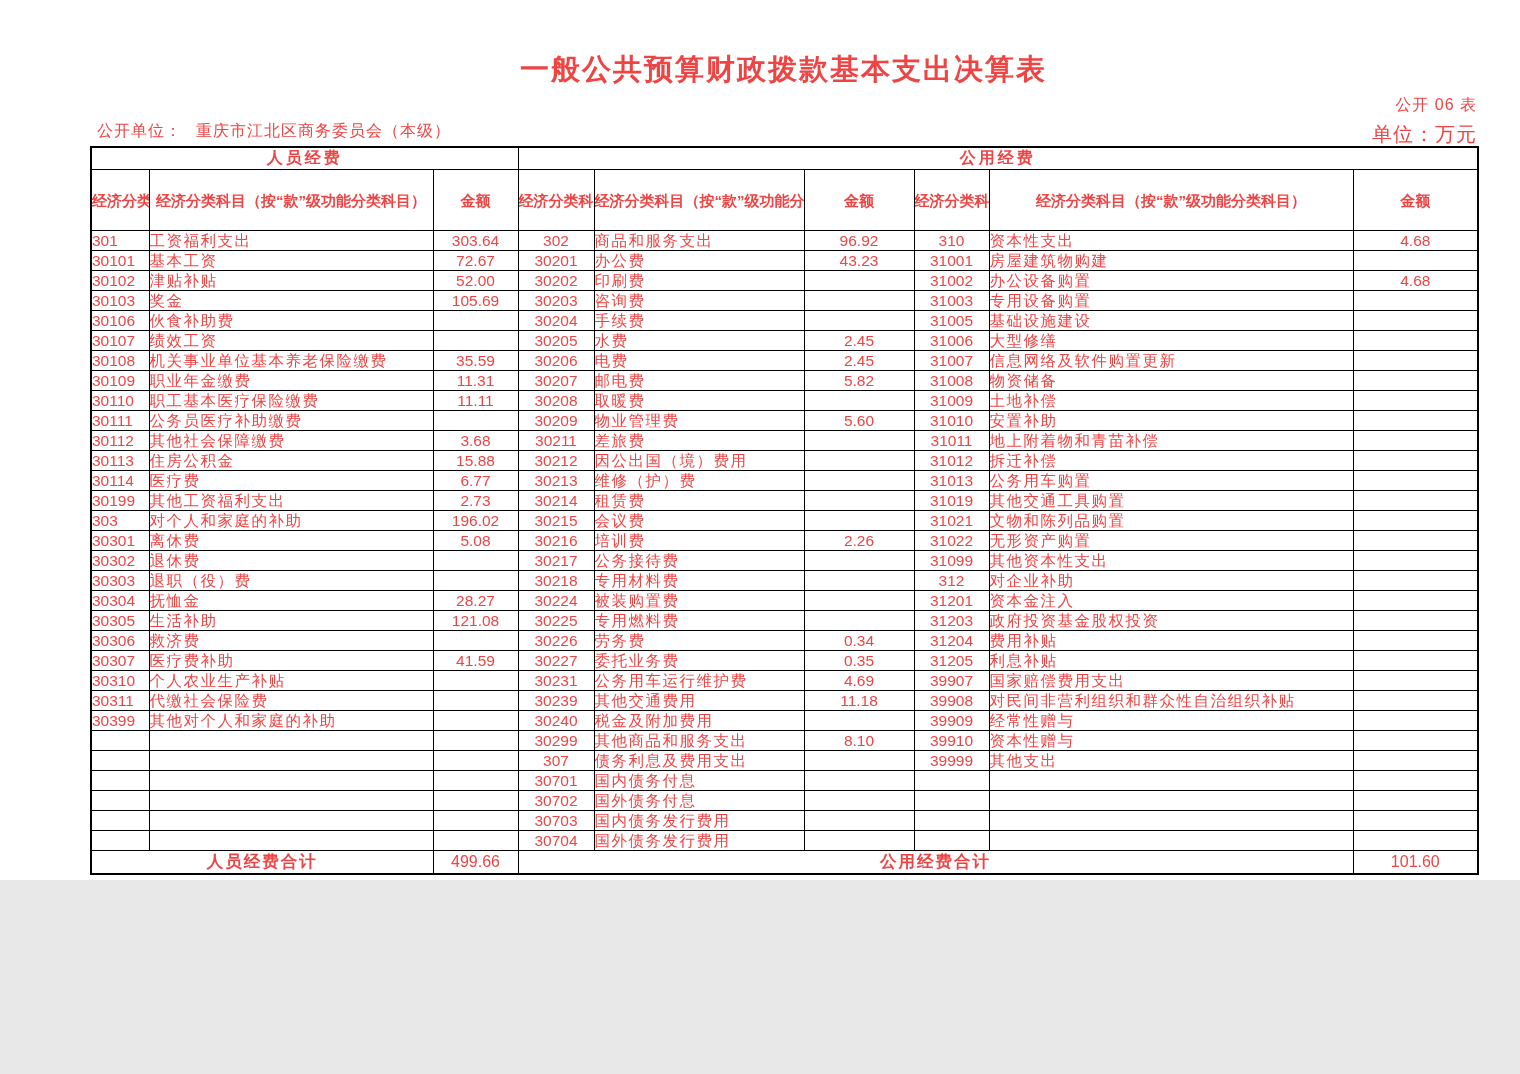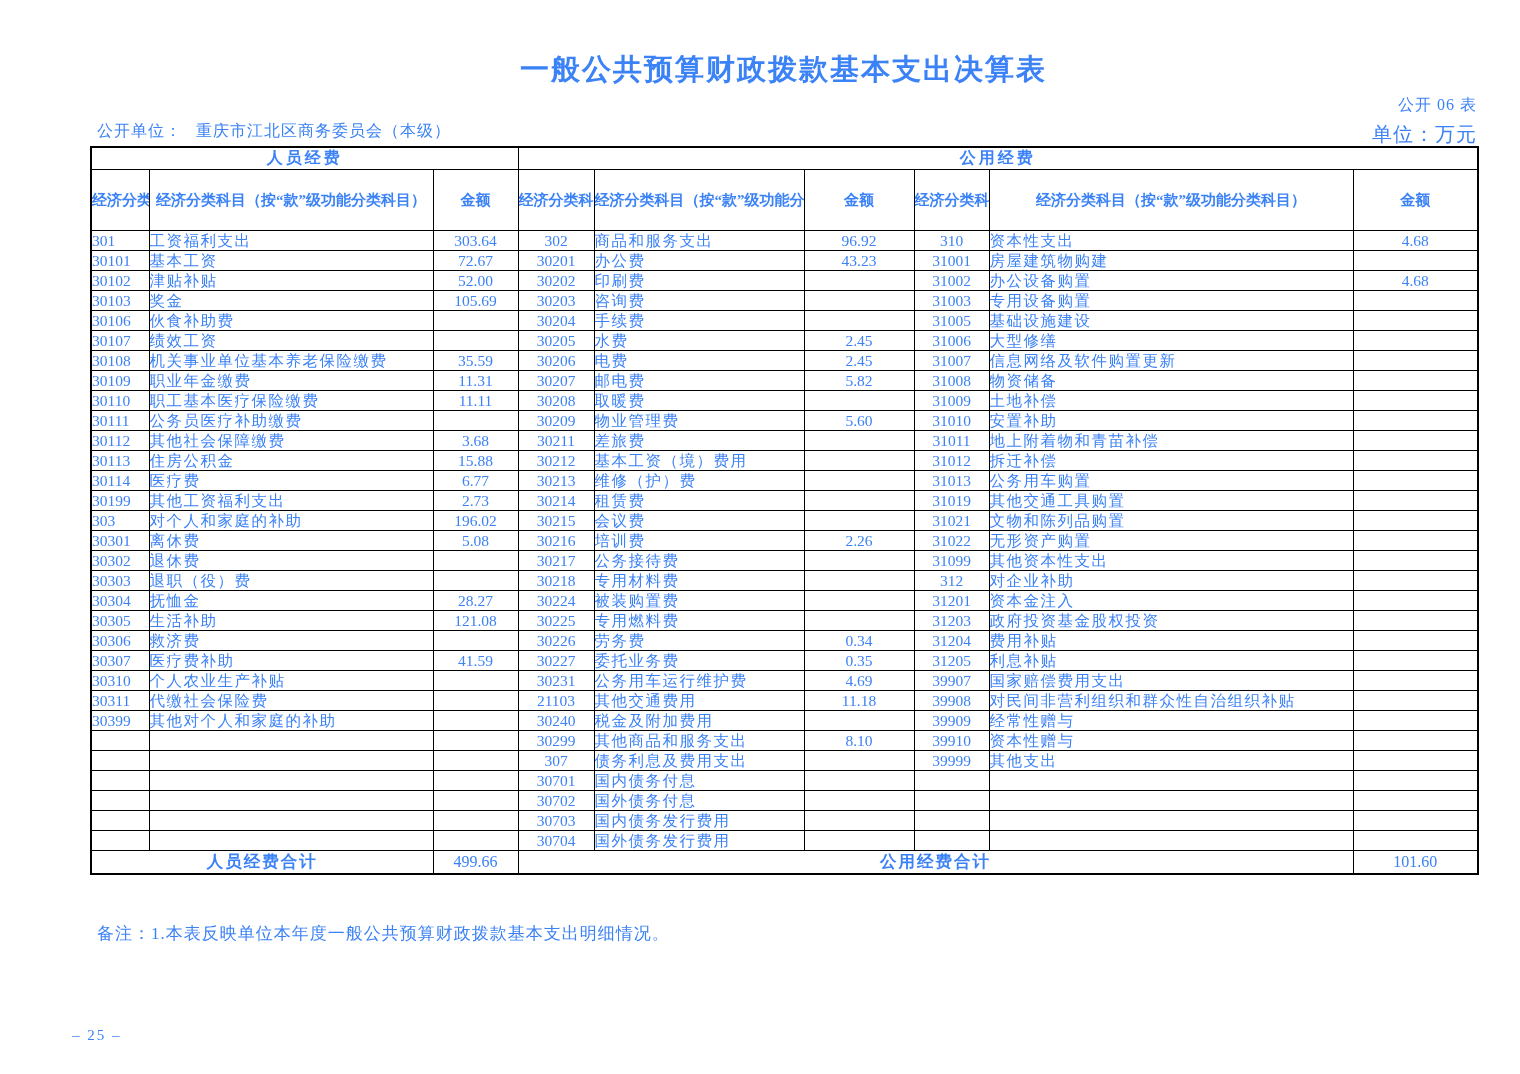--- a/index.html
+++ b/index.html
@@ -1,19 +1,19 @@
 <!DOCTYPE html>
 <html><head>
 <meta charset="utf-8">
 <style>
   * { margin:0; padding:0; box-sizing:border-box; }
   html,body { background:#e8e8e8; }
   .page {
-    position:relative; width:1520px; height:1074px; background:#ffffff;
-    font-family:Liberation Serif, serif; color:#3b82f6;
+    position:relative; width:1520px; height:880px; background:#ffffff;
+    font-family:Liberation Sans, sans-serif; color:#ef4444;
     overflow:hidden;
   }
   .title {
     position:absolute; top:50px; left:90px; width:1387px;
     text-align:center; font-size:29px; font-weight:bold; letter-spacing:2px;
   }
   .table-no {
     position:absolute; top:95px; right:43px; font-size:16px; letter-spacing:1px;
   }
   .unit-label {
@@ -218,21 +218,21 @@
           <td class="amount-cell"></td>
           <td class="code-cell code-center">31011</td>
           <td class="subject-cell lv1">地上附着物和青苗补偿</td>
           <td class="amount-cell"></td>
         </tr>
         <tr>
           <td class="code-cell code-left">30113</td>
           <td class="subject-cell lv1">住房公积金</td>
           <td class="amount-cell">15.88</td>
           <td class="code-cell code-center">30212</td>
-          <td class="subject-cell lv1">基本工资（境）费用</td>
+          <td class="subject-cell lv1">因公出国（境）费用</td>
           <td class="amount-cell"></td>
           <td class="code-cell code-center">31012</td>
           <td class="subject-cell lv1">拆迁补偿</td>
           <td class="amount-cell"></td>
         </tr>
         <tr>
           <td class="code-cell code-left">30114</td>
           <td class="subject-cell lv1">医疗费</td>
           <td class="amount-cell">6.77</td>
           <td class="code-cell code-center">30213</td>
@@ -349,21 +349,21 @@
           <td class="subject-cell lv1">公务用车运行维护费</td>
           <td class="amount-cell">4.69</td>
           <td class="code-cell code-center">39907</td>
           <td class="subject-cell lv1">国家赔偿费用支出</td>
           <td class="amount-cell"></td>
         </tr>
         <tr>
           <td class="code-cell code-left">30311</td>
           <td class="subject-cell lv1">代缴社会保险费</td>
           <td class="amount-cell"></td>
-          <td class="code-cell code-center">21103</td>
+          <td class="code-cell code-center">30239</td>
           <td class="subject-cell lv1">其他交通费用</td>
           <td class="amount-cell">11.18</td>
           <td class="code-cell code-center">39908</td>
           <td class="subject-cell lv1">对民间非营利组织和群众性自治组织补贴</td>
           <td class="amount-cell"></td>
         </tr>
         <tr>
           <td class="code-cell code-left">30399</td>
           <td class="subject-cell lv1">其他对个人和家庭的补助</td>
           <td class="amount-cell"></td>

